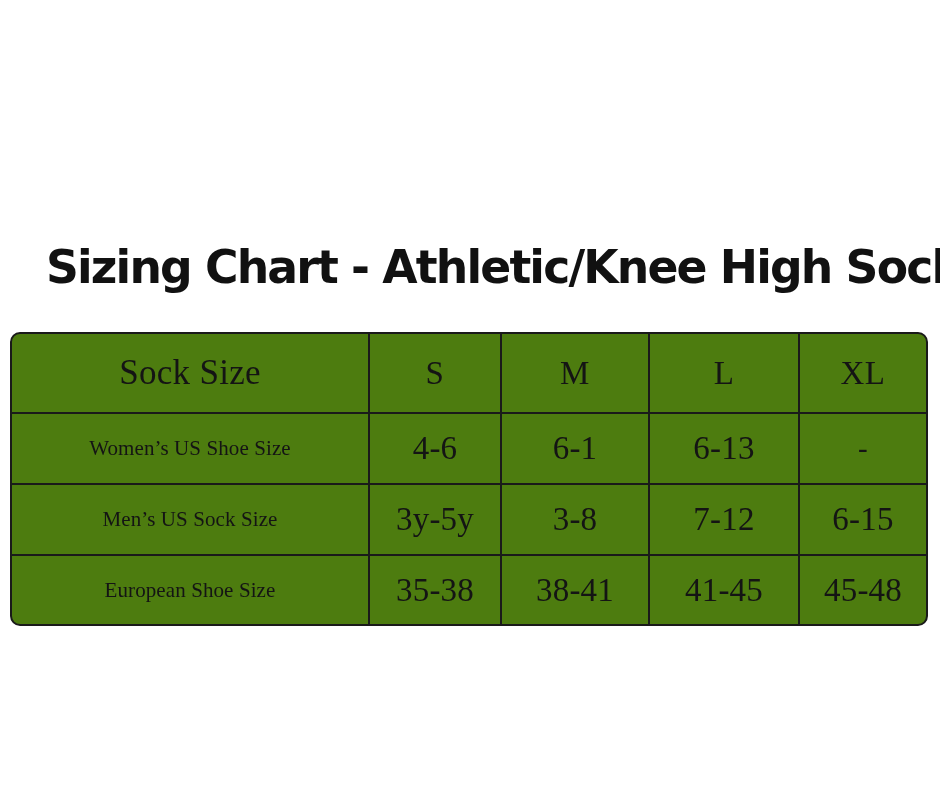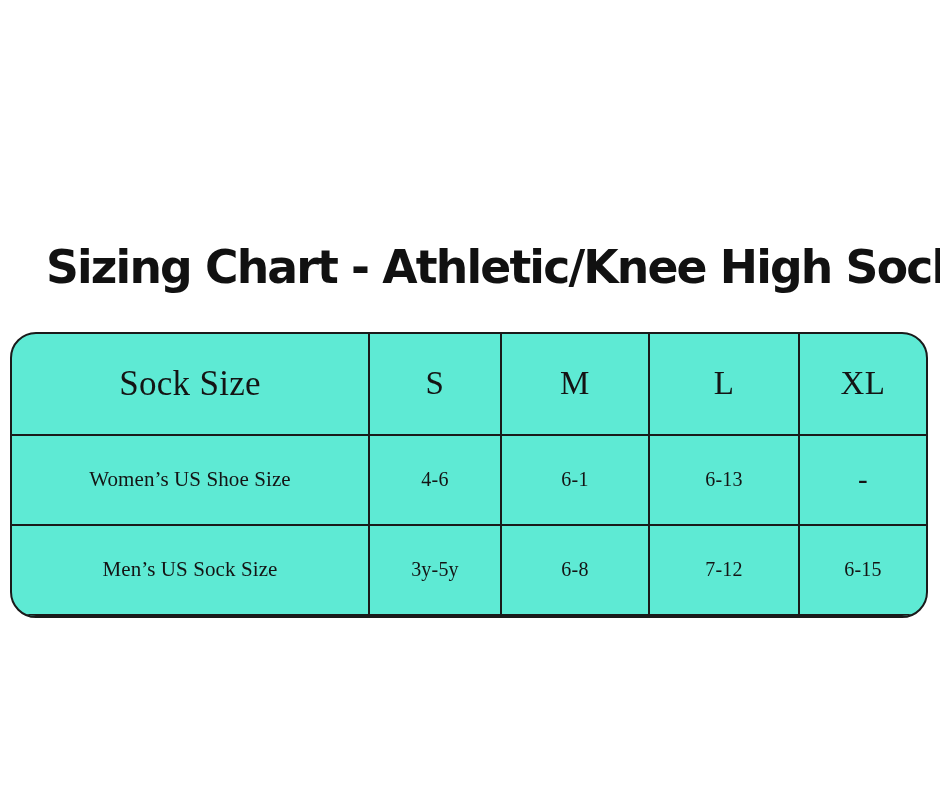--- a/index.html
+++ b/index.html
@@ -51,23 +51,23 @@
     height: 286px;
   }
 
   #sizing-table {
     width: 918px;
     height: 286px;
     border-collapse: separate;
     border-spacing: 0;
     table-layout: fixed;
     border: 2px solid #1a1a1a;
-    border-radius: 26px;
+    border-radius: 10px;
     overflow: hidden;
-    background: #5eead4;
+    background: #4d7c0f;
   }
 
   #sizing-table td {
     padding: 0;
     margin: 0;
     text-align: center;
     vertical-align: middle;
     color: #141414;
     font-family: "Liberation Serif", "DejaVu Serif", serif;
     font-weight: 400;
@@ -103,21 +103,21 @@
   }
   .cell-header-size {
     font-size: 33px;
     letter-spacing: 0.5px;
   }
   .cell-rowlabel {
     font-size: 21px;
     letter-spacing: 0.1px;
   }
   .cell-value {
-    font-size: 20px;
+    font-size: 33px;
     letter-spacing: 0.2px;
   }
   .cell-value.dash {
     font-size: 29px;
   }
 </style>
 </head>
 <body>
 
 <div id="sizing-chart-page">
@@ -146,22 +146,29 @@
           <td class="vdiv cell-rowlabel">Women’s US Shoe Size</td>
           <td class="vdiv cell-value">4-6</td>
           <td class="vdiv cell-value">6-1</td>
           <td class="vdiv cell-value">6-13</td>
           <td class="cell-value dash">-</td>
         </tr>
 
         <tr class="row-data hdiv">
           <td class="vdiv cell-rowlabel">Men’s US Sock Size</td>
           <td class="vdiv cell-value">3y-5y</td>
-          <td class="vdiv cell-value">6-8</td>
+          <td class="vdiv cell-value">3-8</td>
           <td class="vdiv cell-value">7-12</td>
           <td class="cell-value">6-15</td>
         </tr>
 
+        <tr class="row-data-last">
+          <td class="vdiv cell-rowlabel">European Shoe Size</td>
+          <td class="vdiv cell-value">35-38</td>
+          <td class="vdiv cell-value">38-41</td>
+          <td class="vdiv cell-value">41-45</td>
+          <td class="cell-value">45-48</td>
+        </tr>
       </tbody>
     </table>
   </div>
 
 </div>
 
 </body></html>

